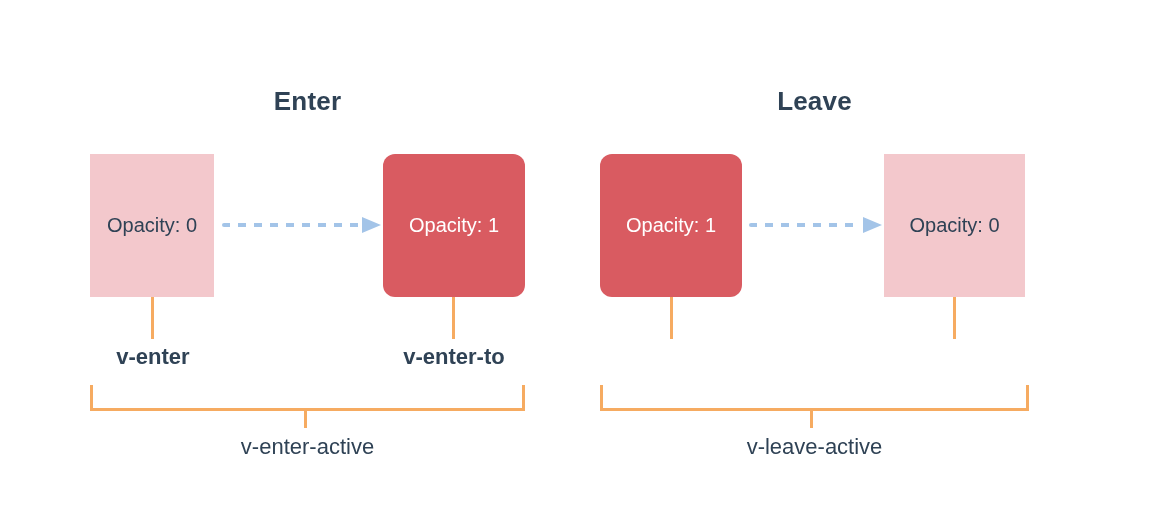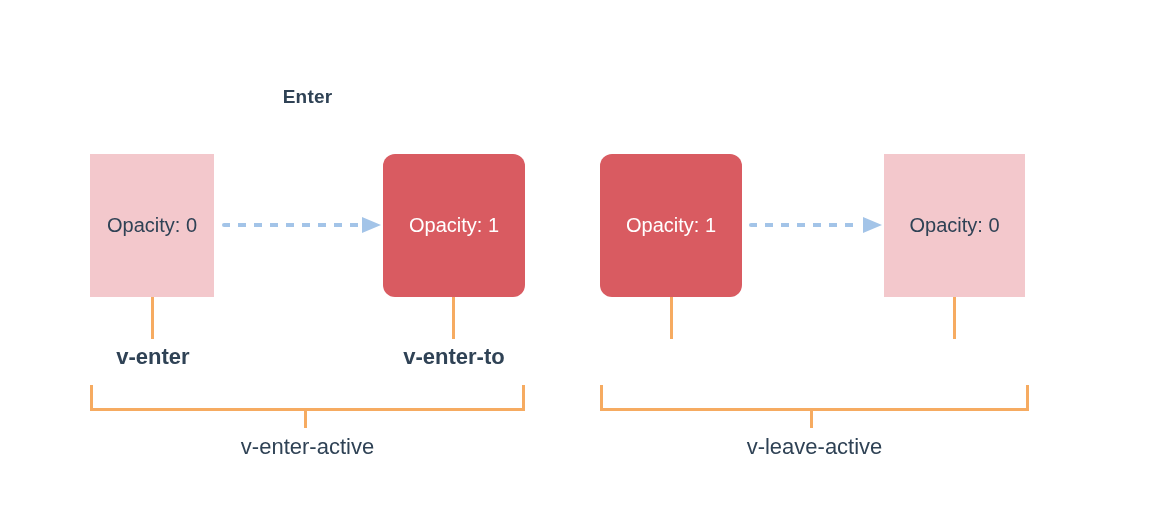--- a/index.html
+++ b/index.html
@@ -5,21 +5,21 @@
   html,body{margin:0;padding:0;background:#ffffff;}
   .canvas{
     position:relative;
     width:1162px;height:512px;
     background:#ffffff;
     font-family:"Liberation Sans", sans-serif;
     overflow:hidden;
   }
   .section-title{
     position:absolute;top:86px;
-    font-size:19px;font-weight:bold;color:#2f4255;
+    font-size:26px;font-weight:bold;color:#2f4255;
     text-align:center;letter-spacing:0.2px;
   }
   .state-box{
     position:absolute;top:154px;height:143px;
     display:flex;align-items:center;justify-content:center;
     font-size:20px;
   }
   .state-box.faded{background:#f3c8cc;color:#2f4255;}
   .state-box.solid{background:#d95b61;color:#ffffff;border-radius:12px;}
   .arrow{position:absolute;top:217px;height:16px;}
@@ -83,20 +83,21 @@
   <div class="connector" style="left:452px;"></div>
 
   <div class="class-label" style="left:93px;width:120px;">v-enter</div>
   <div class="class-label" style="left:394px;width:120px;">v-enter-to</div>
 
   <div class="bracket" style="left:90px;width:429px;"></div>
   <div class="bracket-tick" style="left:304px;"></div>
 
   <div class="active-label" style="left:90px;width:435px;">v-enter-active</div>
 
+  <div class="section-title" style="left:600px;width:429px;">Leave</div>
 
   <div class="state-box solid" style="left:600px;width:142px;">
     <span>Opacity: 1</span>
   </div>
 
   <div class="arrow" style="left:749px;width:133px;">
     <div class="dashes"></div>
     <div class="head"></div>
   </div>
 

